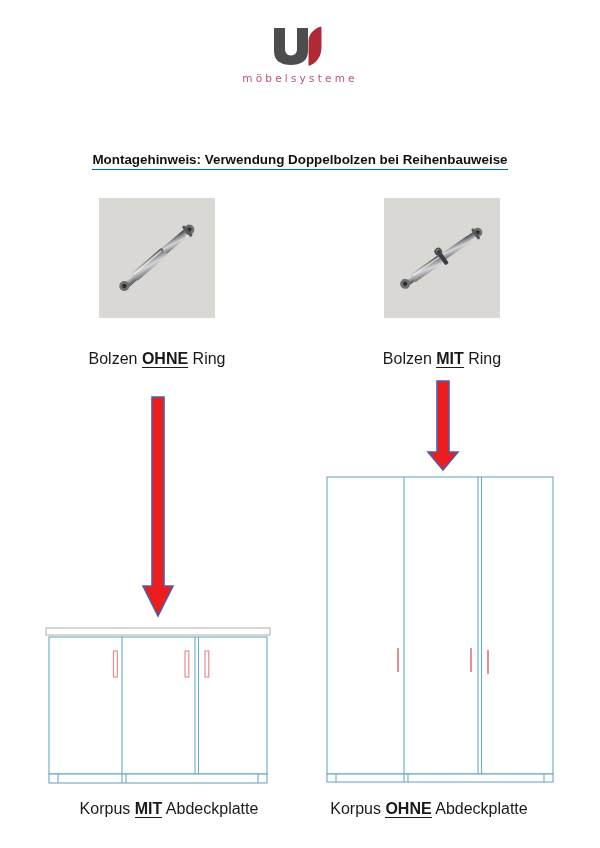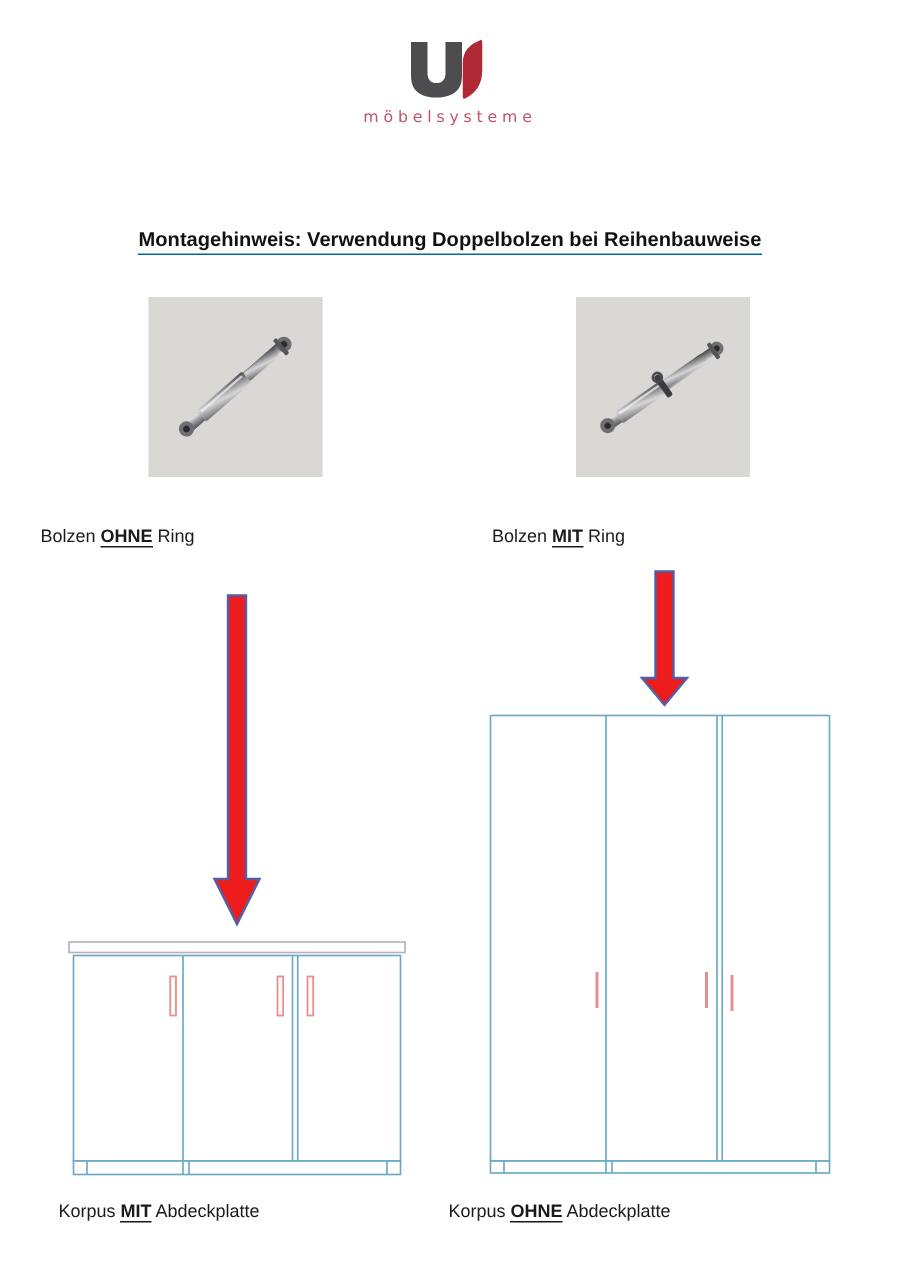--- a/index.html
+++ b/index.html
@@ -72,28 +72,28 @@
     overflow: hidden;
   }
   #photo-left  { left: 99px;  top: 198px; }
   #photo-right { left: 384px; top: 198px; }
   .photo svg { display:block; width:100%; height:100%; }
 
   
   .caption {
     position: absolute;
     width: 260px;
-    text-align: left;
-    font-size: 12px;
+    text-align: center;
+    font-size: 16px;
     color: #1a1a1a;
     white-space: nowrap;
   }
   .caption b { font-weight: bold; border-bottom: 1px solid #1a1a1a; }
   #cap-bolt-left   { left: 27px;  top: 350px; }
-  #cap-bolt-right  { left: 328px; top: 350px; }
+  #cap-bolt-right  { left: 312px; top: 350px; }
   #cap-cab-left    { left: 39px;  top: 800px; }
   #cap-cab-right   { left: 299px; top: 800px; }
 
   
   .arrow { position: absolute; }
   #arrow-left  { left: 139px; top: 396px; width: 38px; height: 222px; }
   #arrow-right { left: 424px; top: 380px; width: 38px; height: 92px; }
 
   
   .cabinet { position: absolute; }

